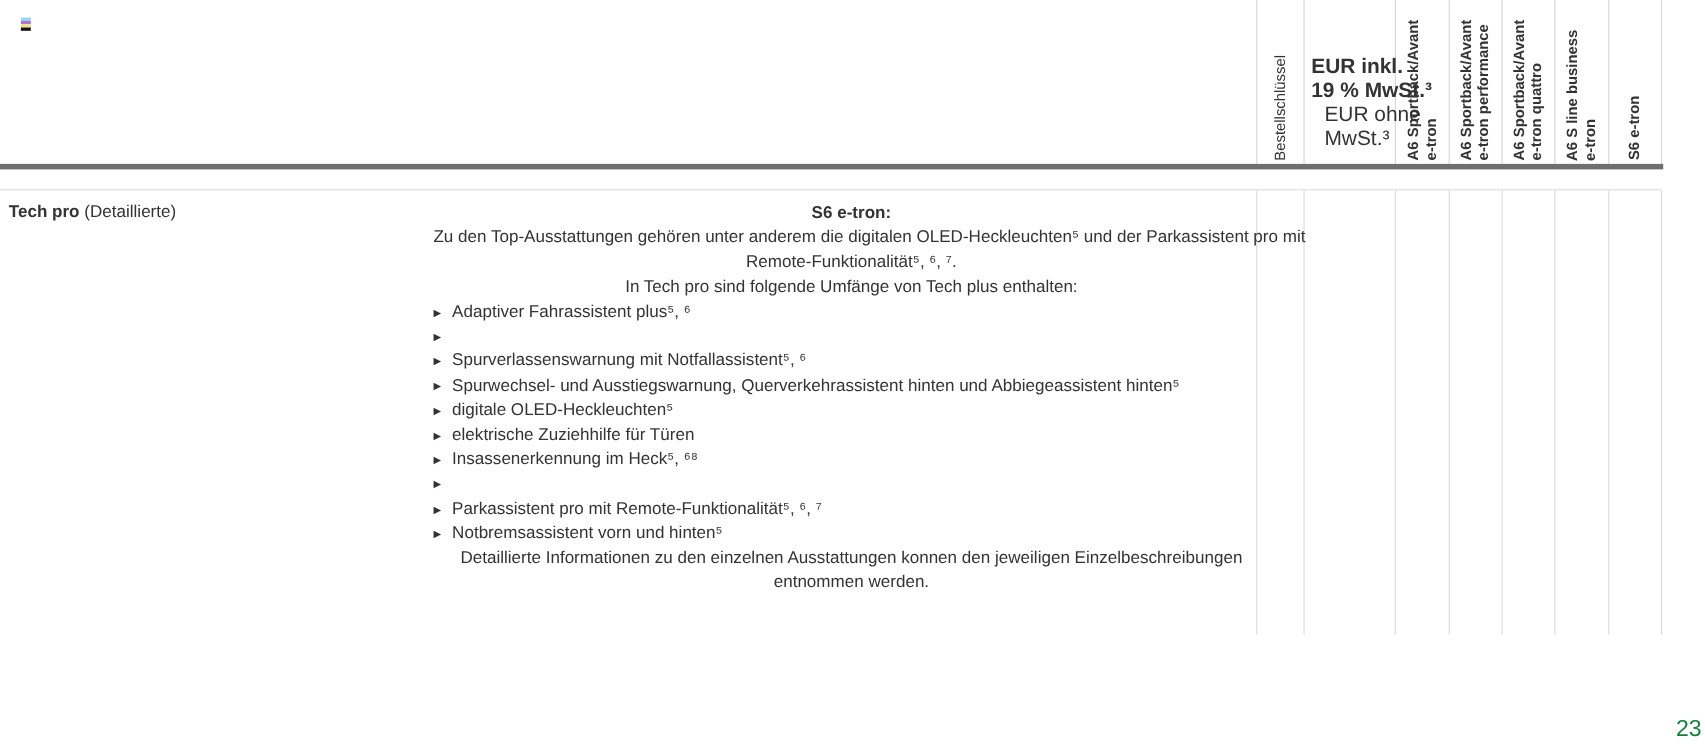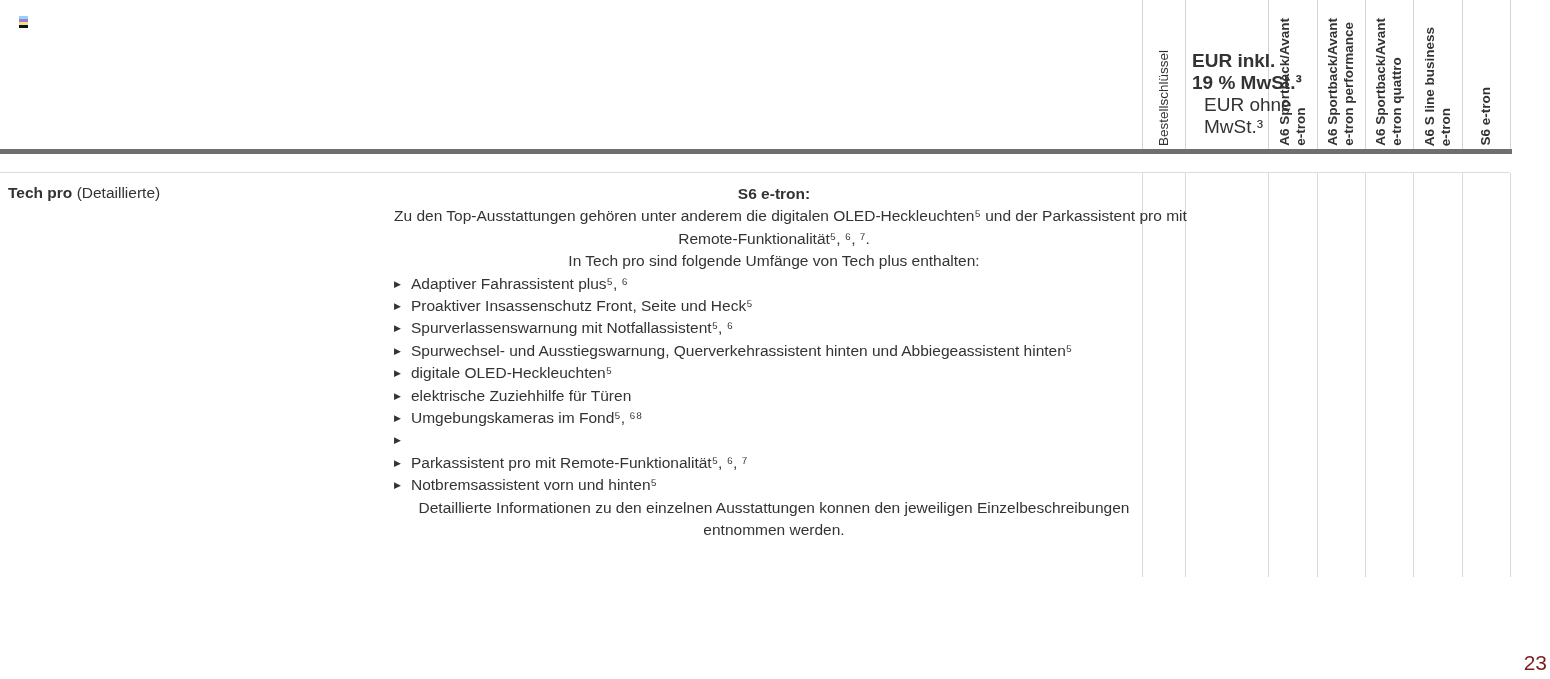--- a/index.html
+++ b/index.html
@@ -29,21 +29,21 @@
   .feature{position:absolute;left:8px;top:184px;font-size:15.5px;}
   .feature .fname{font-weight:bold;}
   .content{position:absolute;left:394px;top:183px;width:760px;font-size:15.5px;line-height:22.4px;}
   .content p{margin:0;text-align:center;}
   .content .h{font-weight:bold;}
   .gap{margin-top:11px;}
   .content ul{list-style:none;margin:0;padding:0;}
   .content li{display:flex;}
   .marker{width:17px;flex:none;font-size:9px;}
   .line{display:block;white-space:nowrap;}
-  .pageno{position:absolute;right:3px;top:651px;font-size:21px;color:#7f1d1d;}
+  .pageno{position:absolute;right:3px;top:651px;font-size:21px;color:#15803d;}
 </style>
 </head>
 <body>
 
 <div class="colorbar">
   <div style="background: rgb(142, 214, 242);"></div>
   <div style="background: rgb(173, 116, 217);"></div>
   <div style="background: rgb(239, 227, 135);"></div>
   <div style="background: rgb(18, 18, 18);"></div>
 </div>
@@ -110,21 +110,20 @@
     <span class="line">Remote-Funktionalität⁵, ⁶, ⁷.</span>
   </p>
   <p class="gap">In Tech pro sind folgende Umfänge von Tech plus enthalten:</p>
   <ul>
     <li>
         <span class="marker">▶</span>
         <span>Adaptiver Fahrassistent plus⁵, ⁶</span>
       </li>
     <li>
         <span class="marker">▶</span>
-        <span>Proaktiver Insassenschutz Front, Seite und Heck⁵</span>
       </li>
     <li>
         <span class="marker">▶</span>
         <span>Spurverlassenswarnung mit Notfallassistent⁵, ⁶</span>
       </li>
     <li>
         <span class="marker">▶</span>
         <span>Spurwechsel- und Ausstiegswarnung, Querverkehrassistent hinten und Abbiegeassistent hinten⁵</span>
       </li>
   </ul>
@@ -132,21 +131,21 @@
     <li>
         <span class="marker">▶</span>
         <span>digitale OLED-Heckleuchten⁵</span>
       </li>
     <li>
         <span class="marker">▶</span>
         <span>elektrische Zuziehhilfe für Türen</span>
       </li>
     <li>
         <span class="marker">▶</span>
-        <span>Umgebungskameras im Fond⁵, ⁶⁸</span>
+        <span>Insassenerkennung im Heck⁵, ⁶⁸</span>
       </li>
     <li>
         <span class="marker">▶</span>
       </li>
     <li>
         <span class="marker">▶</span>
         <span>Parkassistent pro mit Remote-Funktionalität⁵, ⁶, ⁷</span>
       </li>
     <li>
         <span class="marker">▶</span>

